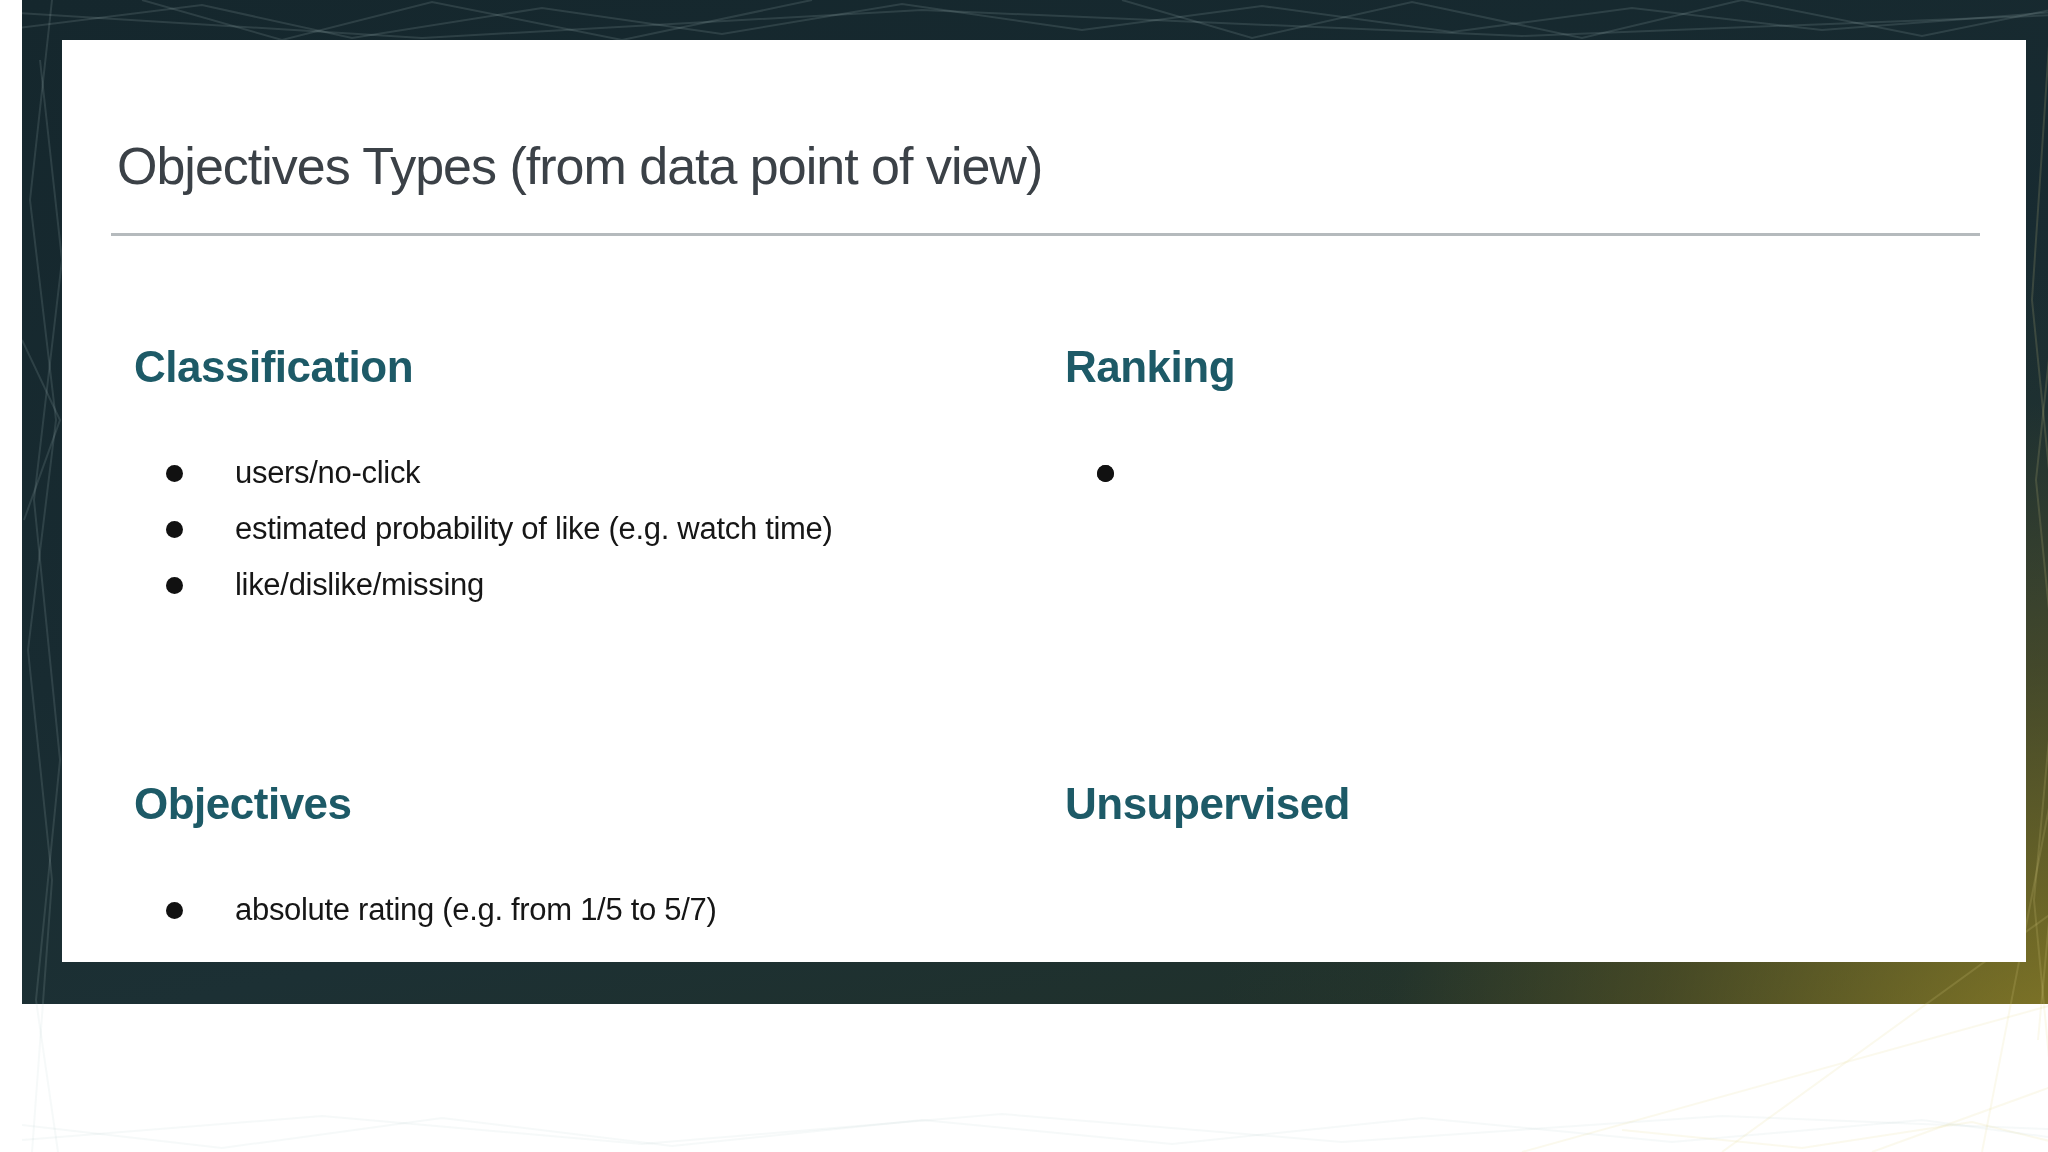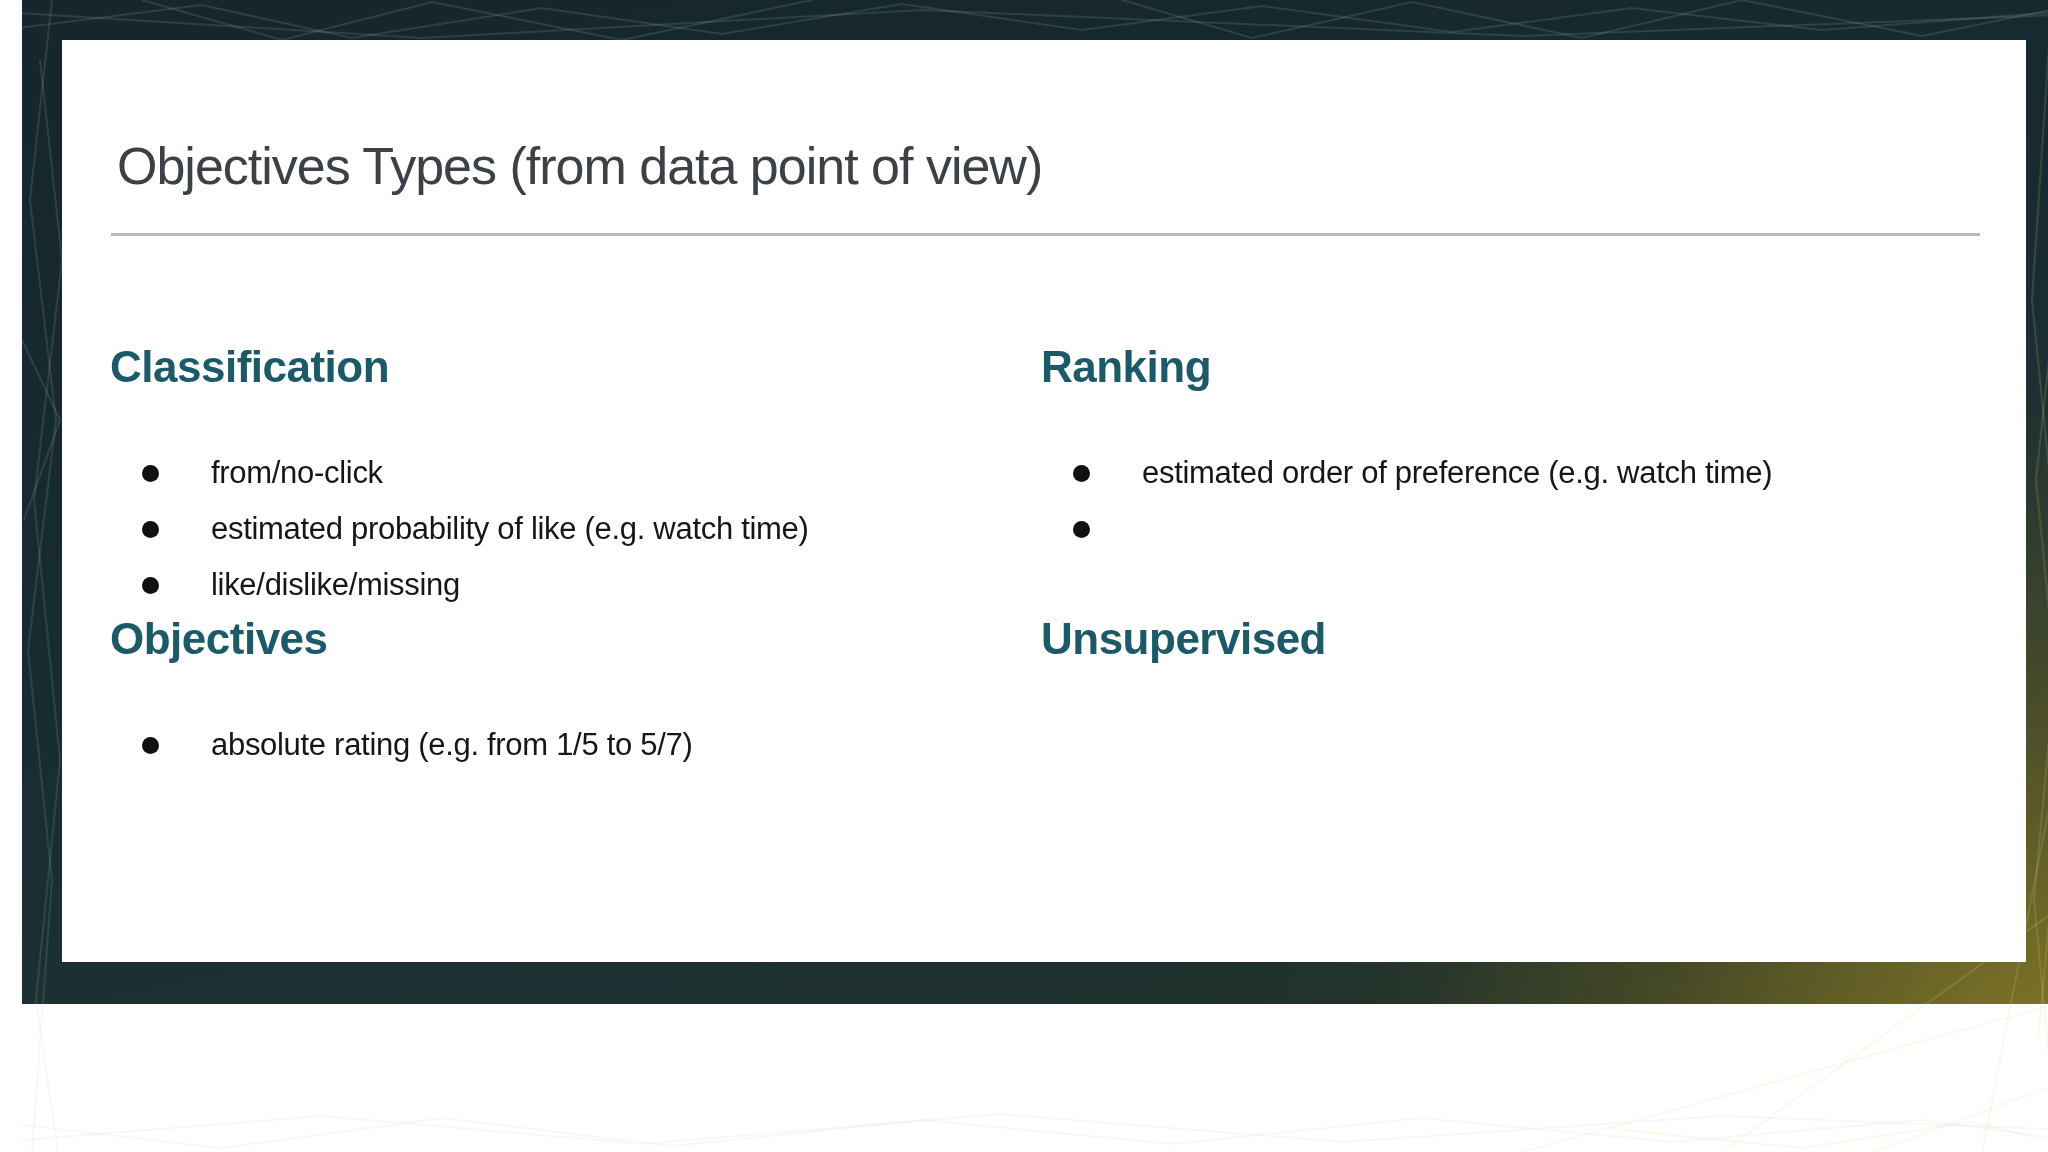--- a/index.html
+++ b/index.html
@@ -52,21 +52,22 @@
 
   .divider {
     height: 3px;
     background: #b5babd;
     margin: 36px 46px 0 49px;
   }
 
   .content {
     display: grid;
     grid-template-columns: 931px 1fr;
-    padding-left: 48px;
+    row-gap: 165px;
+    padding-left: 72px;
     margin-top: 105px;
   }
 
   .section-heading {
     margin: 0;
     font-size: 44px;
     line-height: 52px;
     font-weight: 700;
     letter-spacing: -0.5px;
     color: #1d5a67;
@@ -132,39 +133,38 @@
 
     <div class="divider"></div>
 
     <div class="content">
 
       <section>
         <h2 class="section-heading">Classification</h2>
         <ul class="bullets">
           <li>
             <span class="dot"></span>
-            <span>from/no-click</span>
+            <span>users/no-click</span>
           </li>
           <li>
             <span class="dot"></span>
             <span>estimated probability of like (e.g. watch time)</span>
           </li>
           <li>
             <span class="dot"></span>
             <span>like/dislike/missing</span>
           </li>
         </ul>
       </section>
 
       <section>
         <h2 class="section-heading">Ranking</h2>
         <ul class="bullets">
           <li>
             <span class="dot"></span>
-            <span>estimated order of preference (e.g. watch time)</span>
           </li>
           <li>
             <span class="dot"></span>
           </li>
         </ul>
       </section>
 
       <section>
         <h2 class="section-heading">Objectives</h2>
         <ul class="bullets">

